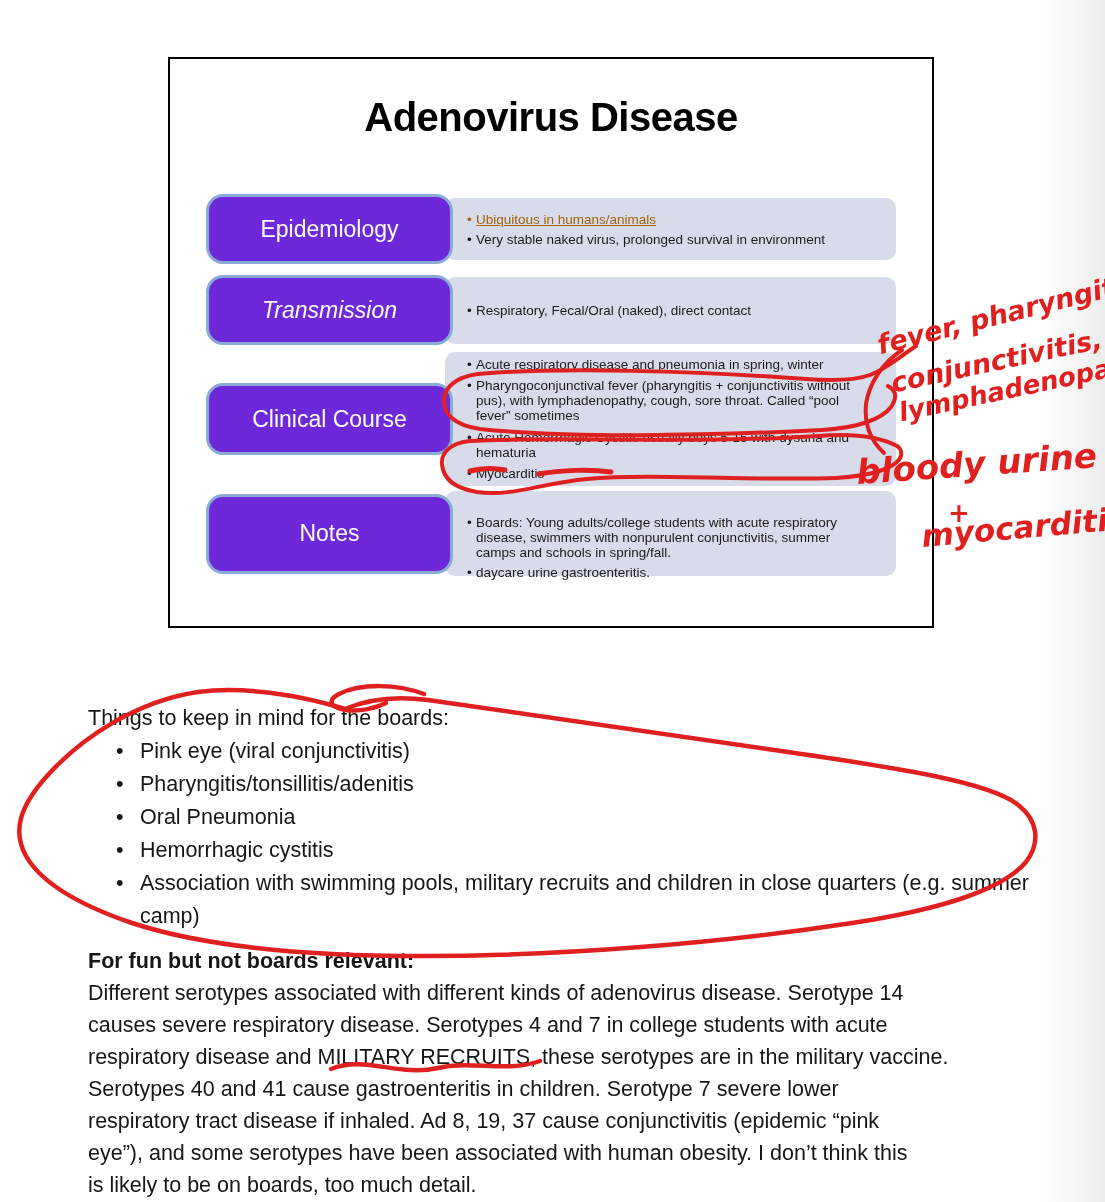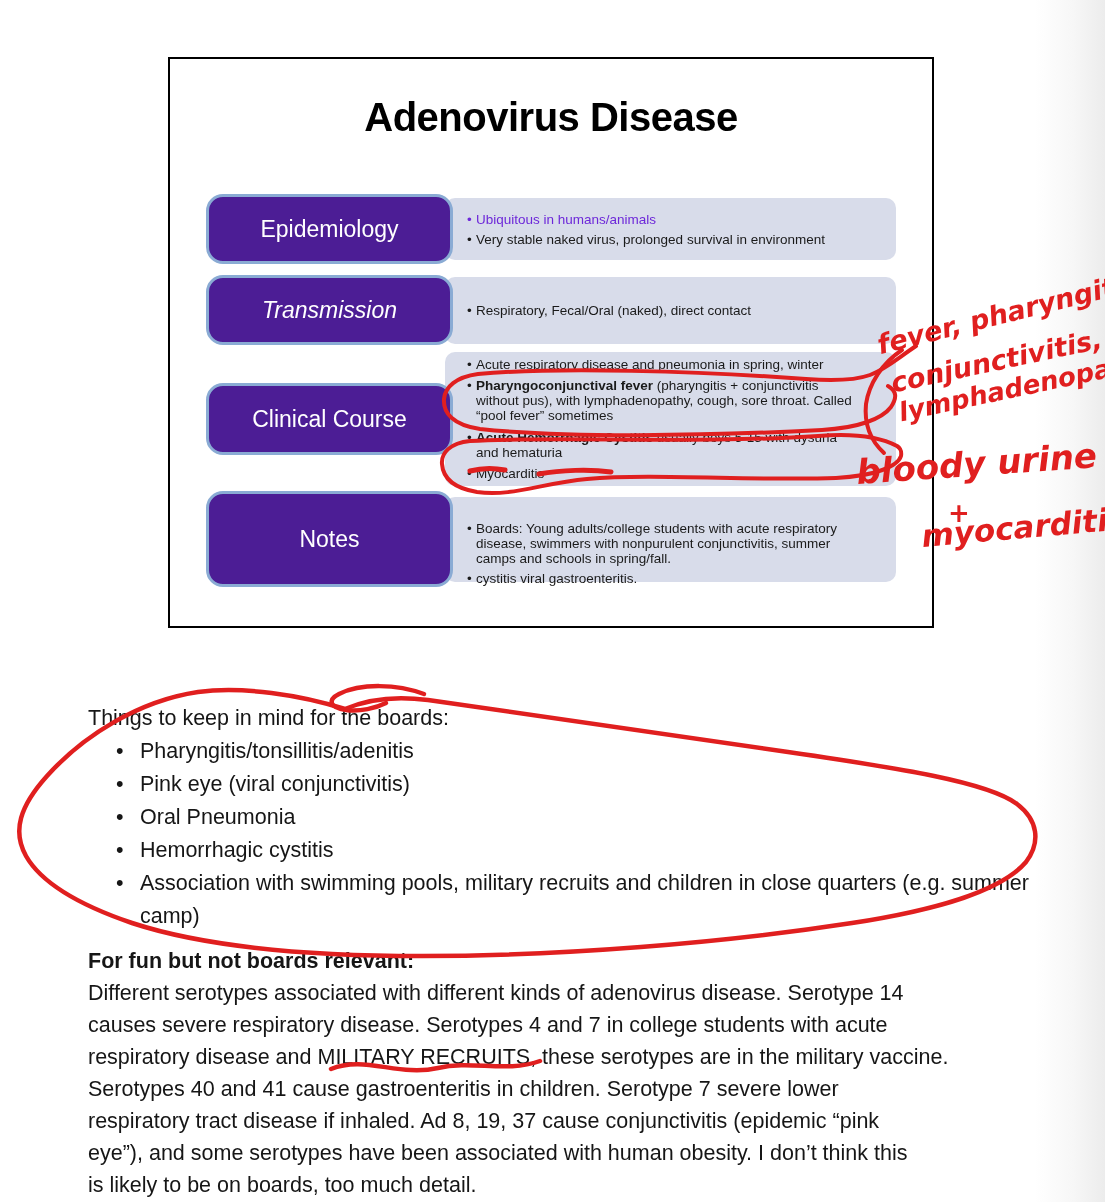--- a/index.html
+++ b/index.html
@@ -21,40 +21,40 @@
     border:2px solid #000;background:#fff;box-sizing:border-box;
   }
   .slide-title{
     position:absolute;left:0;top:36px;width:100%;text-align:center;
     font-size:40px;font-weight:bold;letter-spacing:-.5px;color:#000;
   }
   .rows{position:absolute;left:36px;top:135px;width:690px;}
   .row{display:flex;align-items:center;}
   .row-label{
     width:247px;flex:0 0 247px;box-sizing:border-box;
-    background:#4c1d95;border:3px solid #8aabd4;border-radius:17px;
+    background:#6d28d9;border:3px solid #8aabd4;border-radius:17px;
     color:#fff;display:flex;align-items:center;justify-content:center;
     font-size:23px;position:relative;z-index:2;
   }
   .row-content{
     flex:1;box-sizing:border-box;background:#d8dcea;border-radius:10px;
     margin-left:-8px;position:relative;z-index:1;
     font-size:13.5px;line-height:15px;color:#1a1a1a;
     display:flex;flex-direction:column;justify-content:center;
     padding:6px 42px 5px 22px;
   }
   .cbullet{position:relative;padding-left:9px;margin:0 0 5px 0;}
   .cbullet:last-child{margin-bottom:0;}
   .cbullet::before{content:"\2022";position:absolute;left:0;top:0;}
-  .cbullet .lead{font-weight:bold;}
-  .muted{color:#6d28d9;}
+  .cbullet .lead{font-weight:normal;}
+  .muted{color:#a16207;text-decoration:underline;}
   .row-epi   .row-label{height:70px;} .row-epi   .row-content{height:62px;}
   .row-trans .row-label{height:70px;font-style:italic;} .row-trans .row-content{height:67px;}
   .row-clin  .row-label{height:72px;} .row-clin  .row-content{height:134px;justify-content:space-between;padding-top:5px;}
-  .row-notes .row-label{height:96px;} .row-notes .row-content{height:85px;justify-content:flex-start;padding-top:24px;}
+  .row-notes .row-label{height:80px;} .row-notes .row-content{height:85px;justify-content:flex-start;padding-top:24px;}
   .row-trans{margin-top:11px;}
   .row-clin{margin-top:7px;}
   .row-notes{margin-top:5px;}
   
   .bottom{
     position:absolute;left:88px;top:702px;width:950px;
     font-size:21.5px;line-height:33px;color:#161616;
   }
   .boards-heading{margin:0;}
   .boards-list{margin:0;}
@@ -107,32 +107,32 @@
         <div class="cbullet"><span class="lead">Pharyngoconjunctival fever</span><span> (pharyngitis + conjunctivitis without pus), with lymphadenopathy, cough, sore throat. Called “pool fever” sometimes</span></div>
         <div class="cbullet"><span class="lead">Acute Hemorrhagic Cystitis</span><span> usually boys 5-15 with dysuria and hematuria</span></div>
         <div class="cbullet"><span>Myocarditis</span></div>
       </div>
     </div>
 
     <div class="row row-notes">
       <div class="row-label">Notes</div>
       <div class="row-content">
         <div class="cbullet"><span>Boards: Young adults/college students with acute respiratory disease, swimmers with nonpurulent conjunctivitis, summer camps and schools in spring/fall.</span></div>
-        <div class="cbullet"><span>cystitis viral gastroenteritis.</span></div>
+        <div class="cbullet"><span>daycare urine gastroenteritis.</span></div>
       </div>
     </div>
 
   </div>
 </div>
 
 <div class="bottom">
   <div class="boards-heading">Things to keep in mind for the boards:</div>
   <div class="boards-list">
+    <div class="bitem">Pink eye (viral conjunctivitis)</div>
     <div class="bitem">Pharyngitis/tonsillitis/adenitis</div>
-    <div class="bitem">Pink eye (viral conjunctivitis)</div>
     <div class="bitem">Oral Pneumonia</div>
     <div class="bitem">Hemorrhagic cystitis</div>
     <div class="bitem">Association with swimming pools, military recruits and children in close quarters (e.g. summer camp)</div>
   </div>
 
   <div class="fun">
     <div class="fun-heading">For fun but not boards relevant:</div>
     <div>Different serotypes associated with different kinds of adenovirus disease. Serotype 14</div>
     <div>causes severe respiratory disease. Serotypes 4 and 7 in college students with acute</div>
     <div><span>respiratory disease and </span><span>MILITARY RECRUITS</span><span>, these serotypes are in the military vaccine.</span></div>

